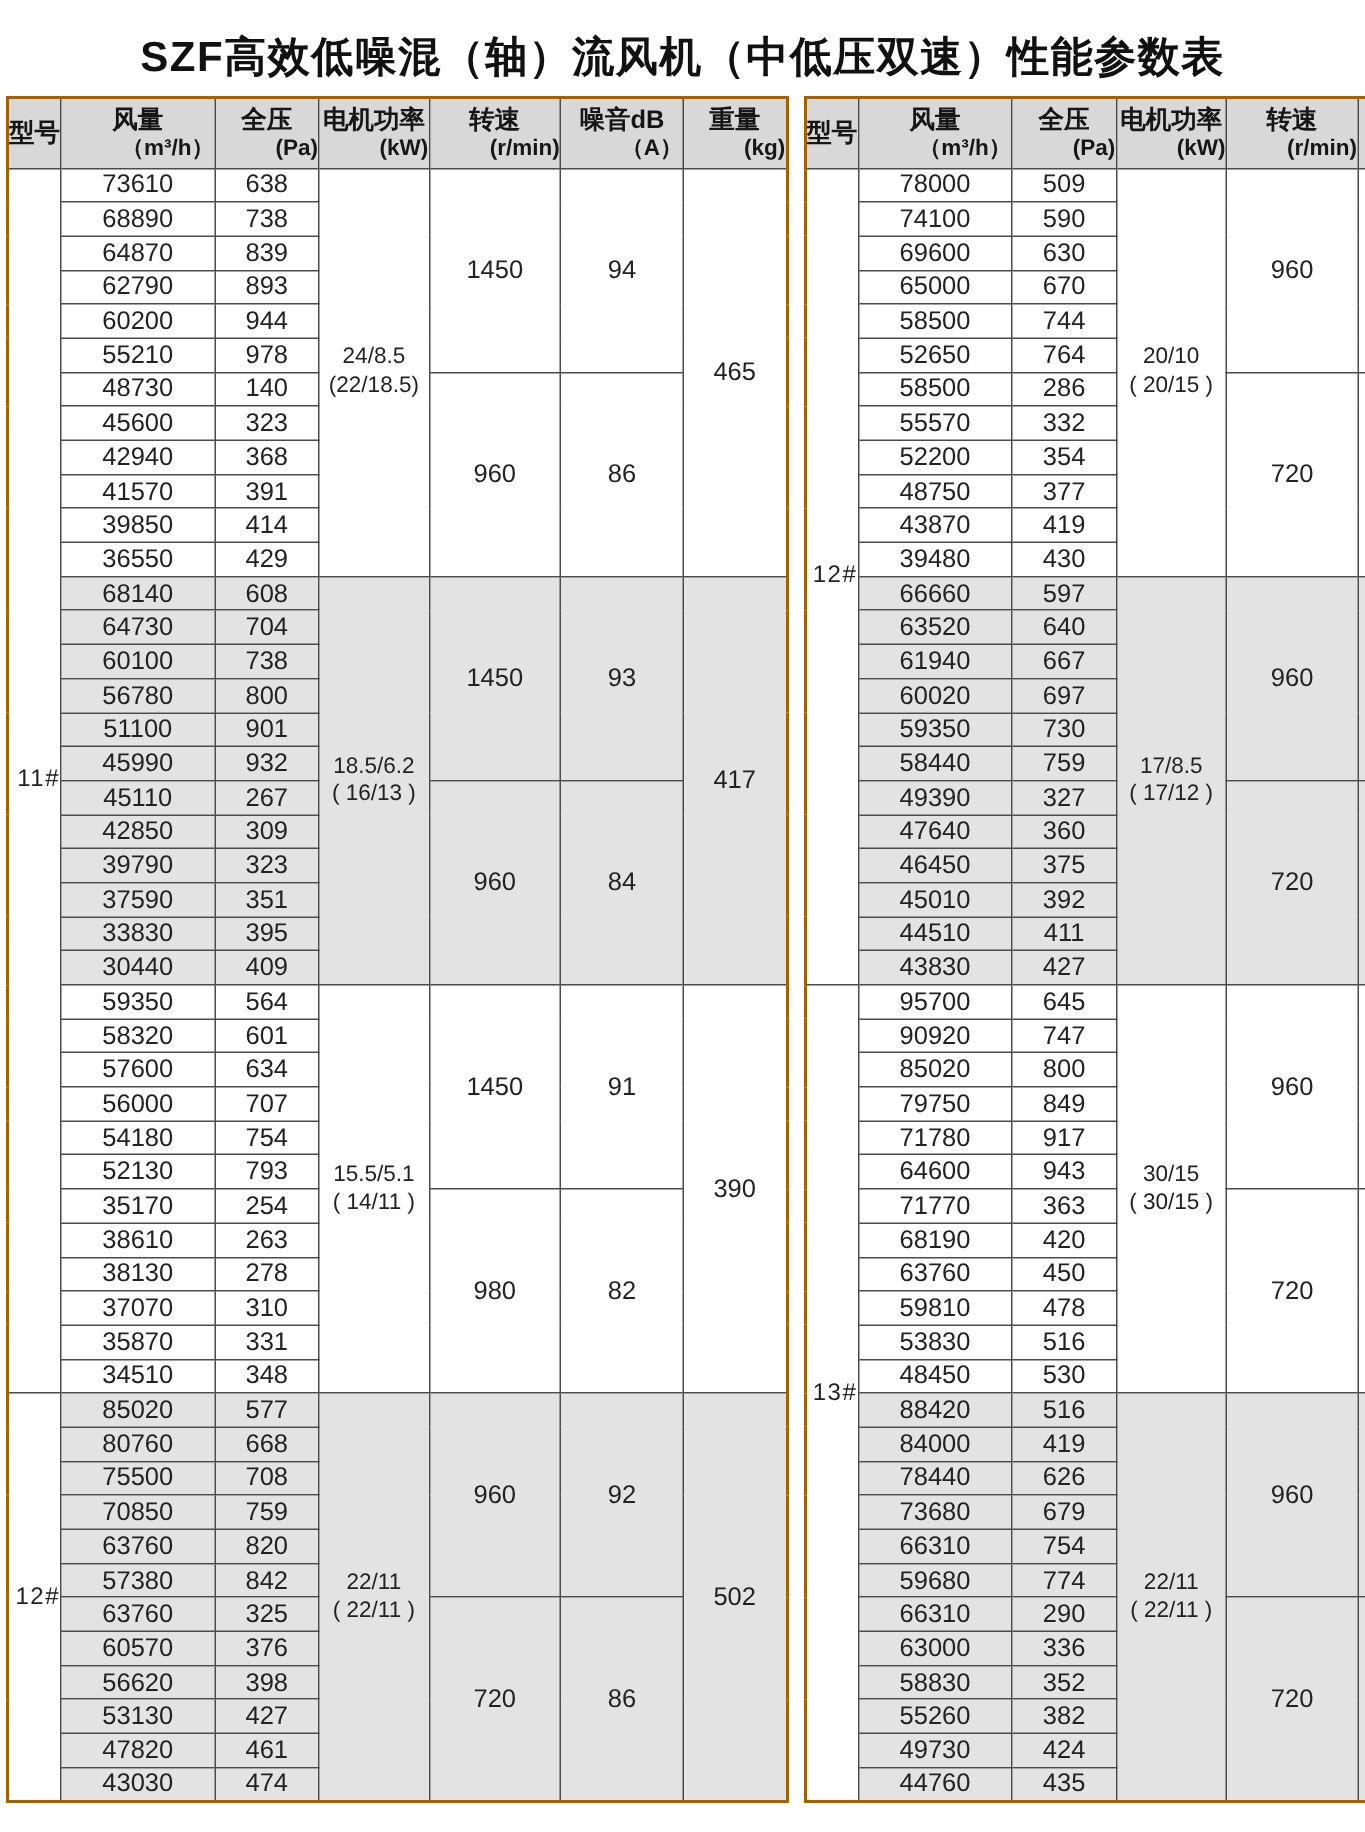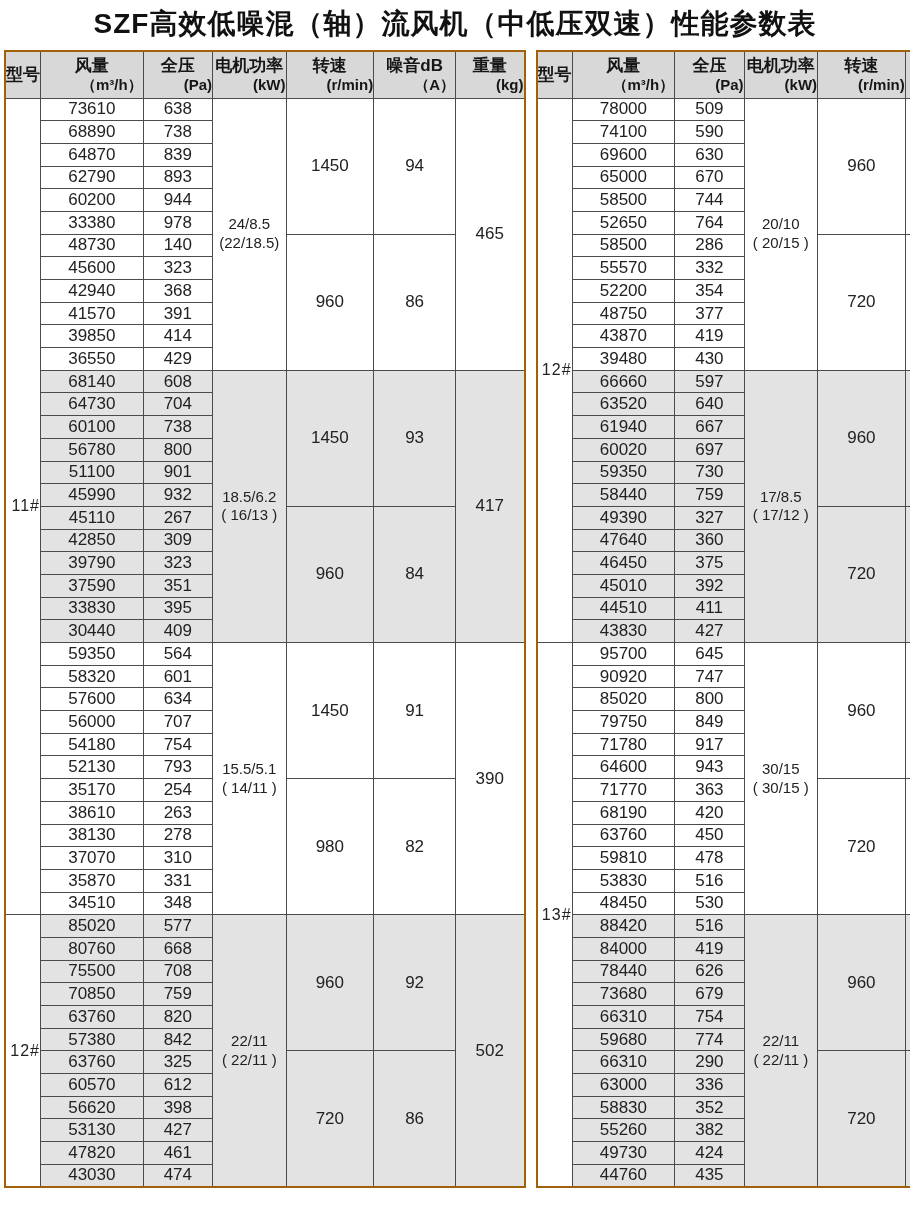--- a/index.html
+++ b/index.html
@@ -7,21 +7,21 @@
   body {
     height: 1221px;
     font-family: "Liberation Sans", "DejaVu Sans", sans-serif;
     color: #1c1c1c;
     overflow: hidden;
   }
   .title {
     text-align: center;
     font-size: 28px;
     font-weight: bold;
-    padding-top: 5px;
+    padding-top: 19px;
     letter-spacing: 1px;
     color: #111;
   }
   .tables {
     display: flex;
     gap: 10px;
     padding: 7px 3px 0 4px;
     align-items: flex-start;
   }
   table.fan-table {
@@ -123,21 +123,21 @@
         </tr>
         <tr>
           <td class="num">62790</td>
           <td class="num">893</td>
         </tr>
         <tr>
           <td class="num">60200</td>
           <td class="num">944</td>
         </tr>
         <tr>
-          <td class="num">33380</td>
+          <td class="num">55210</td>
           <td class="num">978</td>
         </tr>
         <tr>
           <td class="num">48730</td>
           <td class="num">140</td>
           <td class="speed-cell" rowspan="6">960</td>
           <td class="noise-cell" rowspan="6">86</td>
         </tr>
         <tr>
           <td class="num">45600</td>
@@ -306,21 +306,21 @@
           <td class="num sh">842</td>
         </tr>
         <tr>
           <td class="num sh">63760</td>
           <td class="num sh">325</td>
           <td class="speed-cell sh" rowspan="6">720</td>
           <td class="noise-cell sh" rowspan="6">86</td>
         </tr>
         <tr>
           <td class="num sh">60570</td>
-          <td class="num sh">612</td>
+          <td class="num sh">376</td>
         </tr>
         <tr>
           <td class="num sh">56620</td>
           <td class="num sh">398</td>
         </tr>
         <tr>
           <td class="num sh">53130</td>
           <td class="num sh">427</td>
         </tr>
         <tr>

